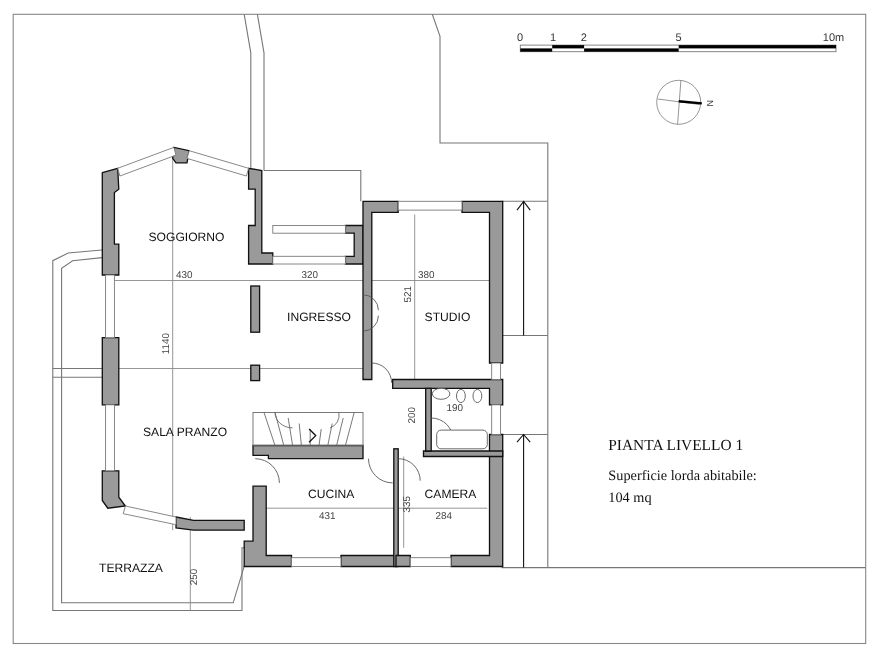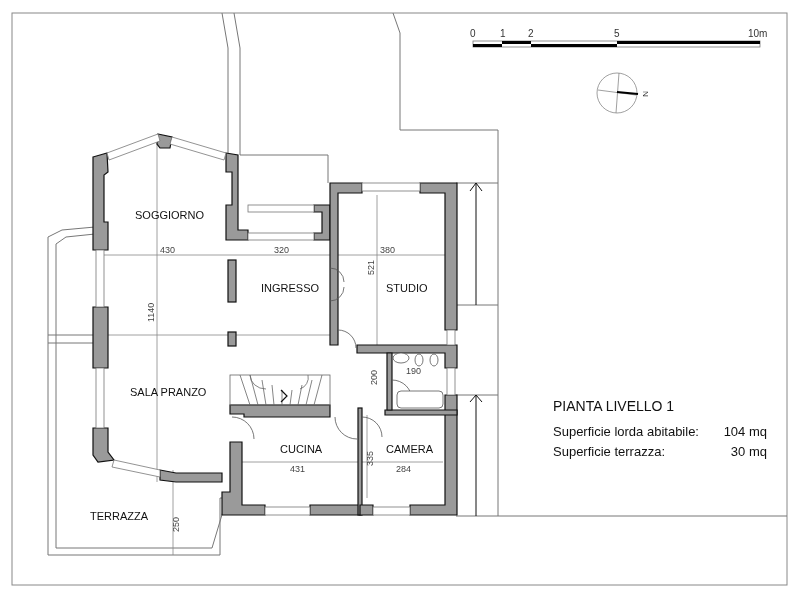--- a/index.html
+++ b/index.html
@@ -1,23 +1,23 @@
 <!DOCTYPE html>
 <html><head>
 <meta charset="utf-8">
 <style>
   html, body { margin:0; padding:0; background:#ffffff; }
   body { width:800px; height:600px; position:relative; overflow:hidden; font-family:"Liberation Sans", sans-serif; }
   svg { position:absolute; left:0; top:0; }
   .room-label { font-family:"Liberation Sans", sans-serif; font-size:11px; fill:#111; }
   .dim-label { font-family:"Liberation Sans", sans-serif; font-size:9px; fill:#444; }
   .scale-label { font-family:"Liberation Sans", sans-serif; font-size:10px; fill:#333; }
-  .info { position:absolute; left:553px; top:398px; color:#111; font-family:Liberation Sans, sans-serif; }
+  .info { position:absolute; left:553px; top:398px; color:#111; font-family:Liberation Serif, serif; }
   .info .title { font-size:14px; margin-bottom:8px; }
-  .info .row { font-size:13px; display:flex; justify-content:space-between; width:214px; line-height:20px; }
+  .info .row { font-size:13px; display:flex; justify-content:space-between; width:214px; line-height:20px;flex-direction:column; }
 </style>
 </head>
 <body>
 
 <svg width="800" height="600" viewBox="0 0 800 600">
 
   <rect x="12" y="13" width="775" height="572" fill="none" stroke="#888" stroke-width="1"></rect>
 
   <g fill="none" stroke="#777" stroke-width="1">
     <polyline points="222,13 228,48 228,155"></polyline>
@@ -178,17 +178,13 @@
     <text transform="translate(643,91) rotate(90)" style="font-size:8px;fill:#333;font-family:'Liberation Sans',sans-serif;">N</text>
   </g>
 </svg>
 
 <div class="info">
   <div class="title">PIANTA LIVELLO 1</div>
   <div class="row">
     <span>Superficie lorda abitabile:</span>
     <span>104 mq</span>
   </div>
-  <div class="row">
-    <span>Superficie terrazza:</span>
-    <span>30 mq</span>
-  </div>
 </div>
 
 </body></html>

